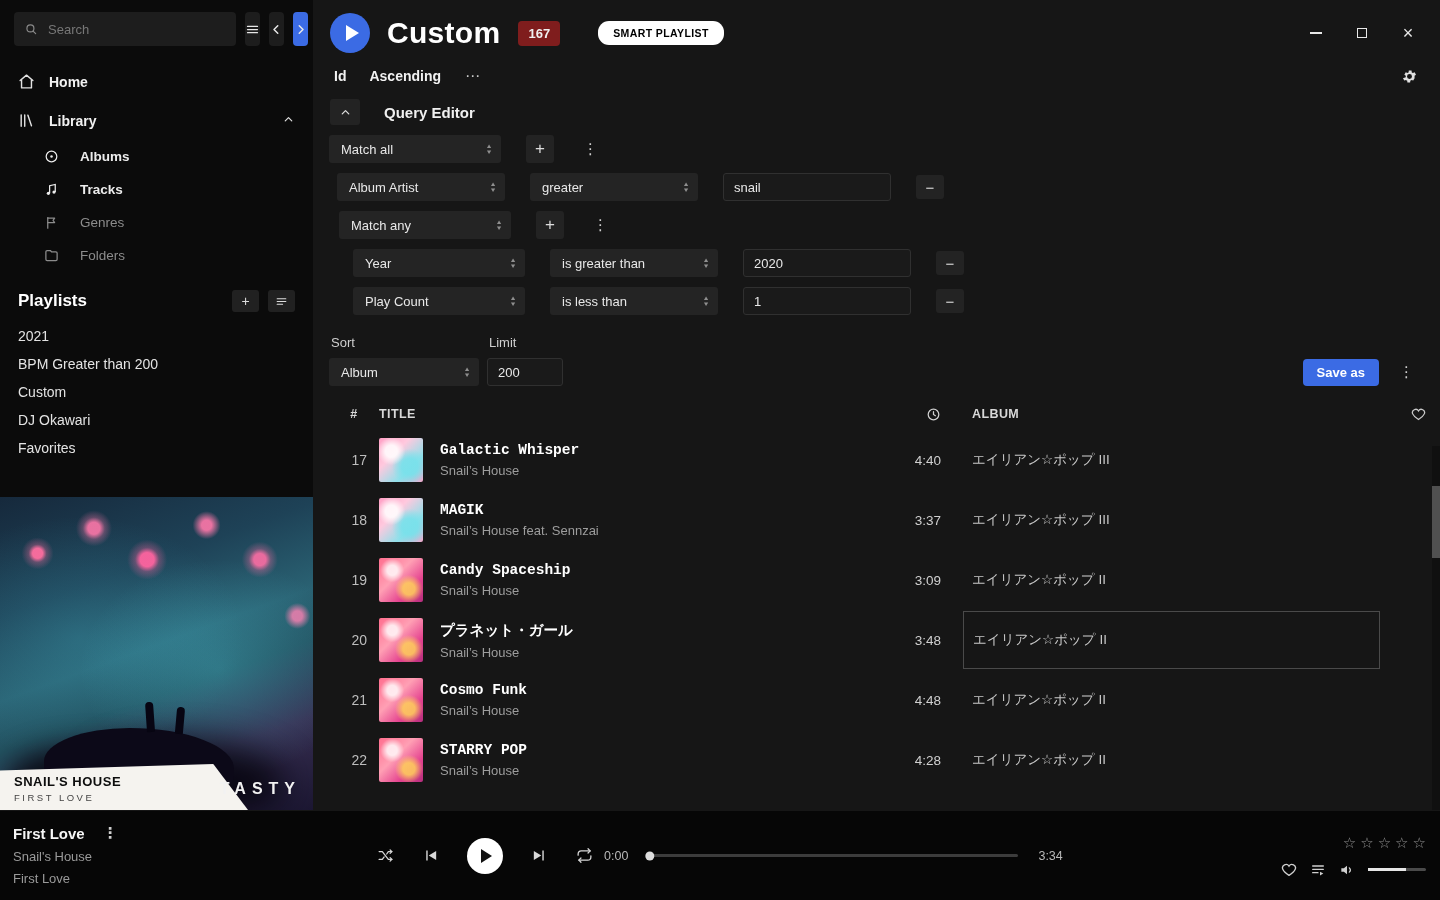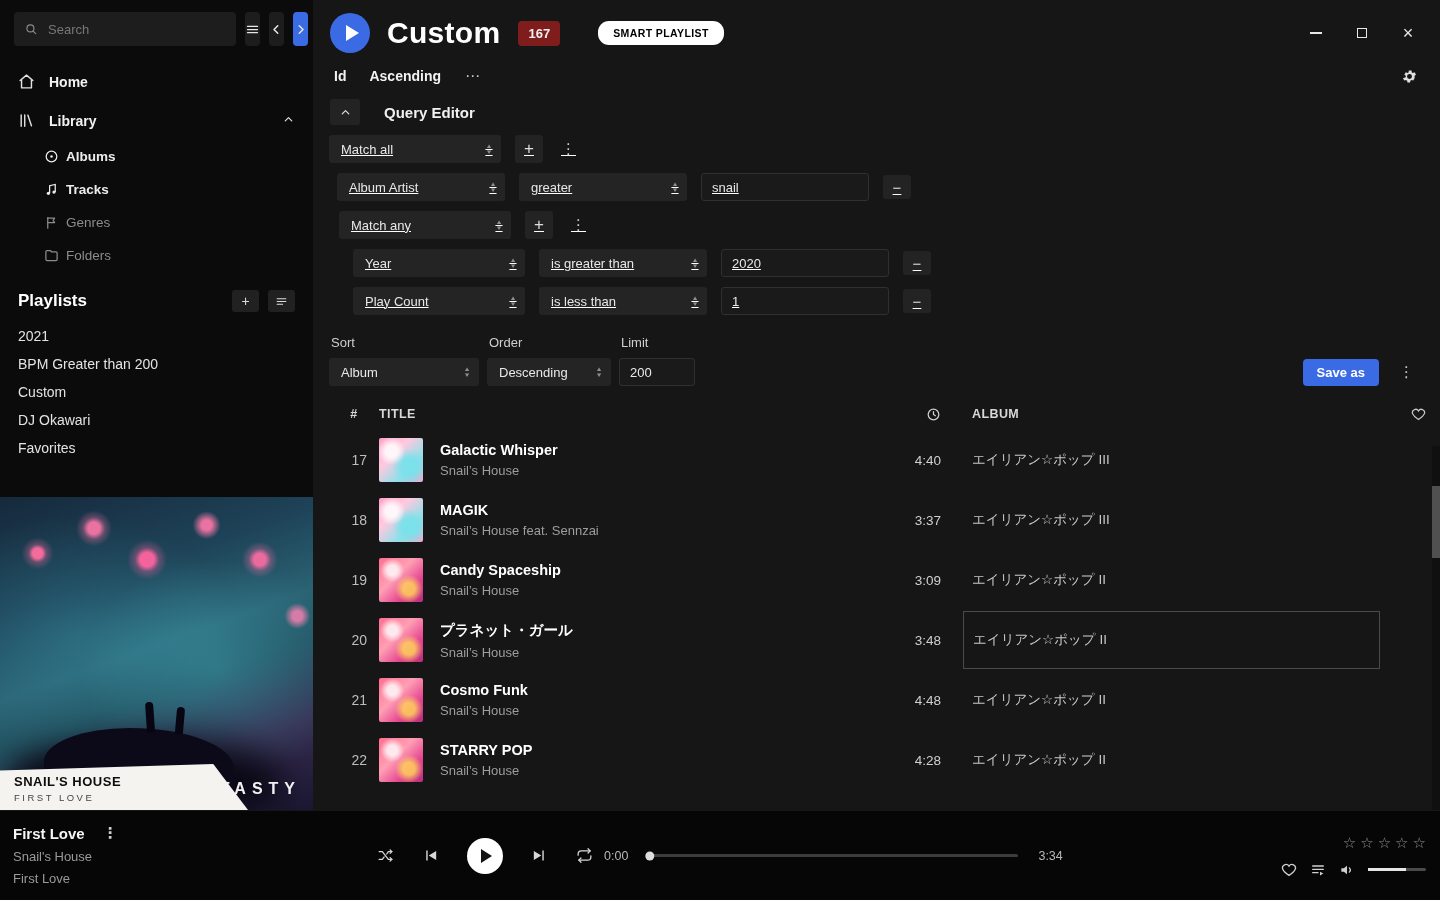--- a/index.html
+++ b/index.html
@@ -16,21 +16,21 @@
   .search-input::placeholder { color:#777; }
   .icon-btn { width:34px; height:34px; border-radius:4px; background:#1d1d1d; display:flex; align-items:center; justify-content:center; color:#e8e8e8; cursor:pointer; }
   .icon-btn svg { width:15px; height:15px; }
   .icon-btn.primary { background:#3b6be4; }
 
   .nav { padding-top:8px; }
   .nav-item { display:flex; align-items:center; gap:14px; padding:11px 18px; font-size:14px; font-weight:700; color:#f2f2f2; cursor:pointer; }
   .nav-item svg { width:17px; height:17px; color:#e2e2e2; }
   .nav-item .chev { margin-left:auto; color:#cfcfcf; }
   .nav-item .chev svg { width:13px; height:13px; }
-  .sub-item { display:flex; align-items:center; gap:7px; padding:9px 18px 9px 44px; font-size:13.5px; font-weight:700; color:#ececec; cursor:pointer; }
+  .sub-item { display:flex; align-items:center; gap:21px; padding:9px 18px 9px 44px; font-size:13.5px; font-weight:700; color:#ececec; cursor:pointer; }
   .sub-item svg { width:15px; height:15px; }
   .sub-item.muted { color:#8c8c8c; font-weight:400; }
 
   .playlists-header { display:flex; align-items:center; padding:18px 18px 10px 18px; }
   .playlists-title { font-size:17px; font-weight:800; }
   .pl-buttons { margin-left:auto; display:flex; gap:9px; }
   .mini-btn { width:27px; height:22px; background:#212121; border-radius:3px; display:flex; align-items:center; justify-content:center; color:#ddd; font-size:14px; cursor:pointer; }
   .mini-btn svg { width:13px; height:13px; }
   .playlist-item { padding:6px 18px; font-size:14px; color:#e3e3e3; cursor:pointer; }
 
@@ -75,21 +75,21 @@
   .sort-dir { margin-left:23px; }
   .sort-more { margin-left:24px; color:#c9c9c9; font-size:15px; cursor:pointer; }
   .gear { margin-left:auto; color:#e0e0e0; cursor:pointer; display:flex; }
   .gear svg { width:17px; height:17px; }
 
   .qe-header { display:flex; align-items:center; gap:24px; margin:10px 0 2px 17px; }
   .sq-btn { width:30px; height:26px; background:#232323; border-radius:3px; display:flex; align-items:center; justify-content:center; color:#ddd; cursor:pointer; }
   .sq-btn svg { width:13px; height:13px; }
   .qe-title { font-size:15px; font-weight:600; color:#f0f0f0; }
 
-  .qe-row { display:flex; align-items:center; gap:14px; margin-top:10px;text-decoration:underline; }
+  .qe-row { display:flex; align-items:center; gap:25px; margin-top:10px; }
   .ml-16{margin-left:16px} .ml-24{margin-left:24px} .ml-26{margin-left:26px} .ml-40{margin-left:40px}
   .select { height:28px; background:#242424; border-radius:3px; display:flex; align-items:center; justify-content:space-between;
     padding:0 9px 0 12px; font-size:13px; color:#e8e8e8; cursor:pointer; }
   .caret { display:flex; flex-direction:column; align-items:center; color:#8f8f8f; font-size:6px; line-height:5px; margin-left:8px; transform:scaleX(1.2); }
   .caret::before { content:"▲"; }
   .caret::after { content:"▼"; margin-top:1px; }
   .w172{width:172px} .w168{width:168px} .w150{width:150px} .w124{width:124px} .w76{width:76px}
   .text-input { height:28px; background:#1a1a1a; border:1px solid #303030; border-radius:3px; color:#e8e8e8; font-size:13px; padding:0 10px; font-family:inherit; outline:none; }
   .plus-btn { width:28px; height:28px; background:#232323; border-radius:3px; display:flex; align-items:center; justify-content:center; color:#ddd; font-size:17px; cursor:pointer; }
   .minus-btn { width:28px; height:24px; background:#232323; border-radius:3px; display:flex; align-items:center; justify-content:center; color:#ddd; font-size:15px; cursor:pointer; }
@@ -112,21 +112,21 @@
   .title-cell { display:flex; align-items:center; gap:17px; min-width:0; }
   .thumb { width:44px; height:44px; border-radius:2px; flex:0 0 44px; }
   .thumb-a { background:
     radial-gradient(circle at 28% 30%, rgba(255,255,255,.85) 0 6px, transparent 14px),
     radial-gradient(circle at 70% 65%, rgba(120,225,235,.9) 0 8px, transparent 18px),
     linear-gradient(135deg,#ff9fc4 0%,#ffc9de 35%,#8fe0ea 70%,#f3a8cc 100%); }
   .thumb-b { background:
     radial-gradient(circle at 30% 28%, rgba(255,255,255,.8) 0 5px, transparent 12px),
     radial-gradient(circle at 68% 70%, rgba(255,210,90,.85) 0 6px, transparent 14px),
     linear-gradient(135deg,#ff6e8e 0%,#ff9fb4 40%,#e4438f 72%,#b62e7e 100%); }
-  .t1 { font-size:14.5px; font-weight:600; color:#fff; white-space:nowrap; overflow:hidden; text-overflow:ellipsis; }
+  .t1 { font-size:14.5px; font-weight:600; color:#fff; white-space:nowrap; overflow:hidden; text-overflow:ellipsis;font-family:Liberation Mono, monospace; }
   .t2 { font-size:13px; color:#9d9d9d; margin-top:5px; white-space:nowrap; overflow:hidden; text-overflow:ellipsis; }
   .time { text-align:right; color:#d0d0d0; font-size:13.5px; }
   .album-cell { height:100%; display:flex; align-items:center; font-size:13.5px; color:#c7c7c7; }
   .album-cell.focused { border:1px solid #4a4a4a; height:58px; margin-left:-9px; padding-left:9px; margin-right:12px; }
   .v-scroll { position:absolute; top:446px; right:0; bottom:0; width:8px; background:#101010; }
   .v-thumb { position:absolute; top:40px; right:0; width:8px; height:72px; background:#505050; cursor:pointer; }
 
   
   .player { grid-column:1 / 3; background:#060606; display:flex; align-items:stretch; border-top:1px solid #161616; }
   .np { width:430px; padding:13px 0 0 13px; }
@@ -375,27 +375,20 @@
 
       <div class="sol-row">
         <div class="sol-group">
           <span class="sol-label">Sort</span>
           <div class="select w150">
             <span>Album</span>
               <span class="caret"></span>
           </div>
         </div>
         <div class="sol-group">
-          <span class="sol-label">Order</span>
-          <div class="select w124">
-            <span>Descending</span>
-              <span class="caret"></span>
-          </div>
-        </div>
-        <div class="sol-group">
           <span class="sol-label">Limit</span>
           <input class="text-input w76" type="text" value="200" style="">
         </div>
         <button class="saveas">Save as</button>
         <span class="kebab sol-kebab">⋮</span>
       </div>
     </div>
 
     <div class="table">
       <div class="thead">

